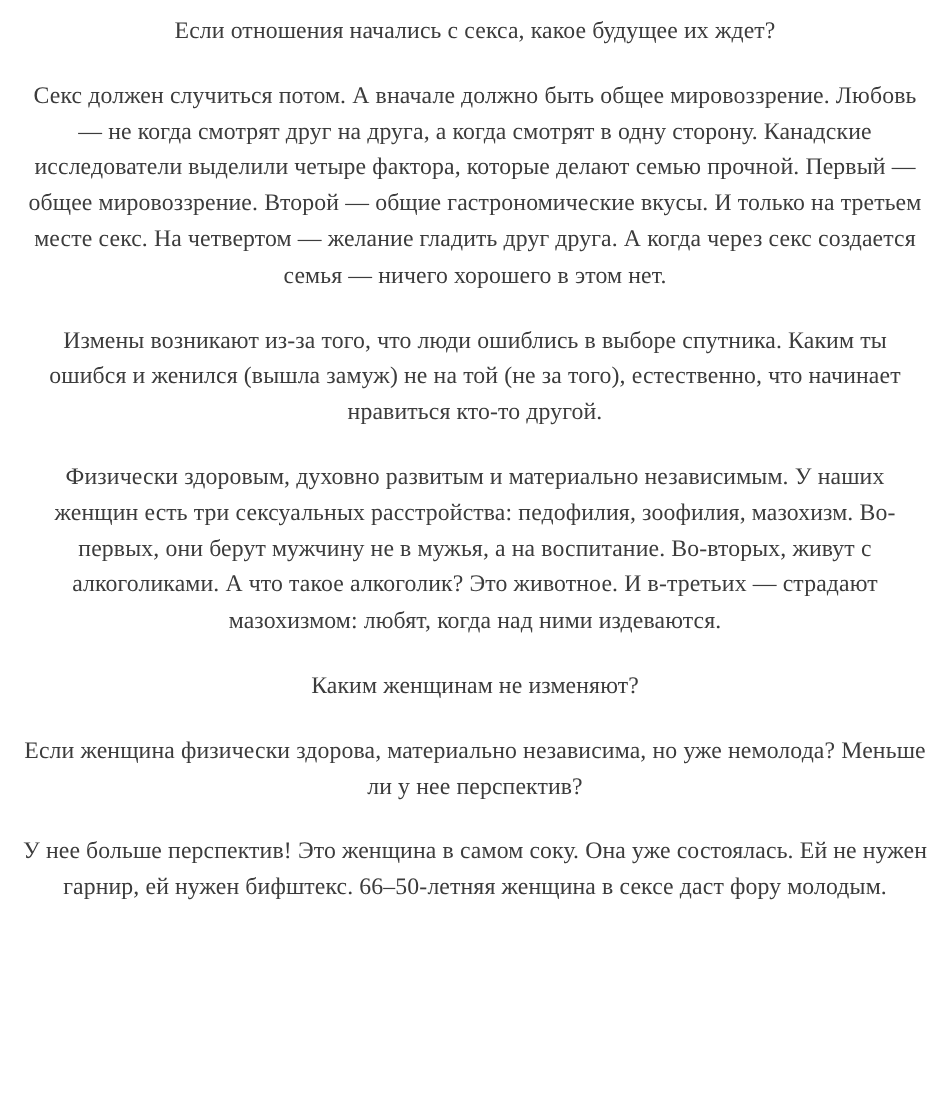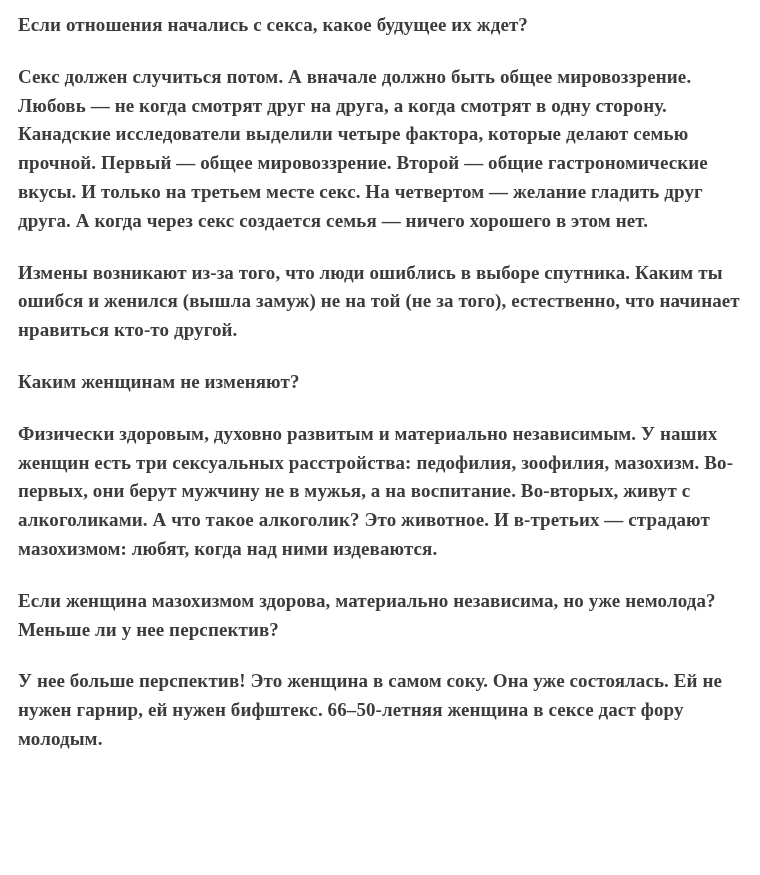--- a/index.html
+++ b/index.html
@@ -14,32 +14,32 @@
     padding: 11px 18px 20px 18px;
     background: #ffffff;
     overflow: hidden;
     font-family: "Liberation Serif", "DejaVu Serif", serif;
     color: #3c3c3c;
   }
   .para {
     margin: 0 0 23px 0;
     font-size: 19px;
     line-height: 28.8px;
-    font-weight: 700;
+    font-weight: 400;
     letter-spacing: 0.1px;
-    text-align: left;
+    text-align: center;
   }
   .para:last-child {
     margin-bottom: 0;
   }
 </style>
 </head>
 <body>
 
 <main class="page">
   <p class="para">Если отношения начались с секса, какое будущее их ждет?</p>
   <p class="para">Секс должен случиться потом. А вначале должно быть общее мировоззрение. Любовь — не когда смотрят друг на друга, а когда смотрят в одну сторону. Канадские исследователи выделили четыре фактора, которые делают семью прочной. Первый — общее мировоззрение. Второй — общие гастрономические вкусы. И только на третьем месте секс. На четвертом — желание гладить друг друга. А когда через секс создается семья — ничего хорошего в этом нет.</p>
   <p class="para">Измены возникают из-за того, что люди ошиблись в выборе спутника. Каким ты ошибся и женился (вышла замуж) не на той (не за того), естественно, что начинает нравиться кто-то другой.</p>
+  <p class="para">Физически здоровым, духовно развитым и материально независимым. У наших женщин есть три сексуальных расстройства: педофилия, зоофилия, мазохизм. Во-первых, они берут мужчину не в мужья, а на воспитание. Во-вторых, живут с алкоголиками. А что такое алкоголик? Это животное. И в-третьих — страдают мазохизмом: любят, когда над ними издеваются.</p>
   <p class="para">Каким женщинам не изменяют?</p>
-  <p class="para">Физически здоровым, духовно развитым и материально независимым. У наших женщин есть три сексуальных расстройства: педофилия, зоофилия, мазохизм. Во-первых, они берут мужчину не в мужья, а на воспитание. Во-вторых, живут с алкоголиками. А что такое алкоголик? Это животное. И в-третьих — страдают мазохизмом: любят, когда над ними издеваются.</p>
-  <p class="para">Если женщина мазохизмом здорова, материально независима, но уже немолода? Меньше ли у нее перспектив?</p>
+  <p class="para">Если женщина физически здорова, материально независима, но уже немолода? Меньше ли у нее перспектив?</p>
   <p class="para">У нее больше перспектив! Это женщина в самом соку. Она уже состоялась. Ей не нужен гарнир, ей нужен бифштекс. 66–50-летняя женщина в сексе даст фору молодым.</p>
 </main>
 
 </body></html>

